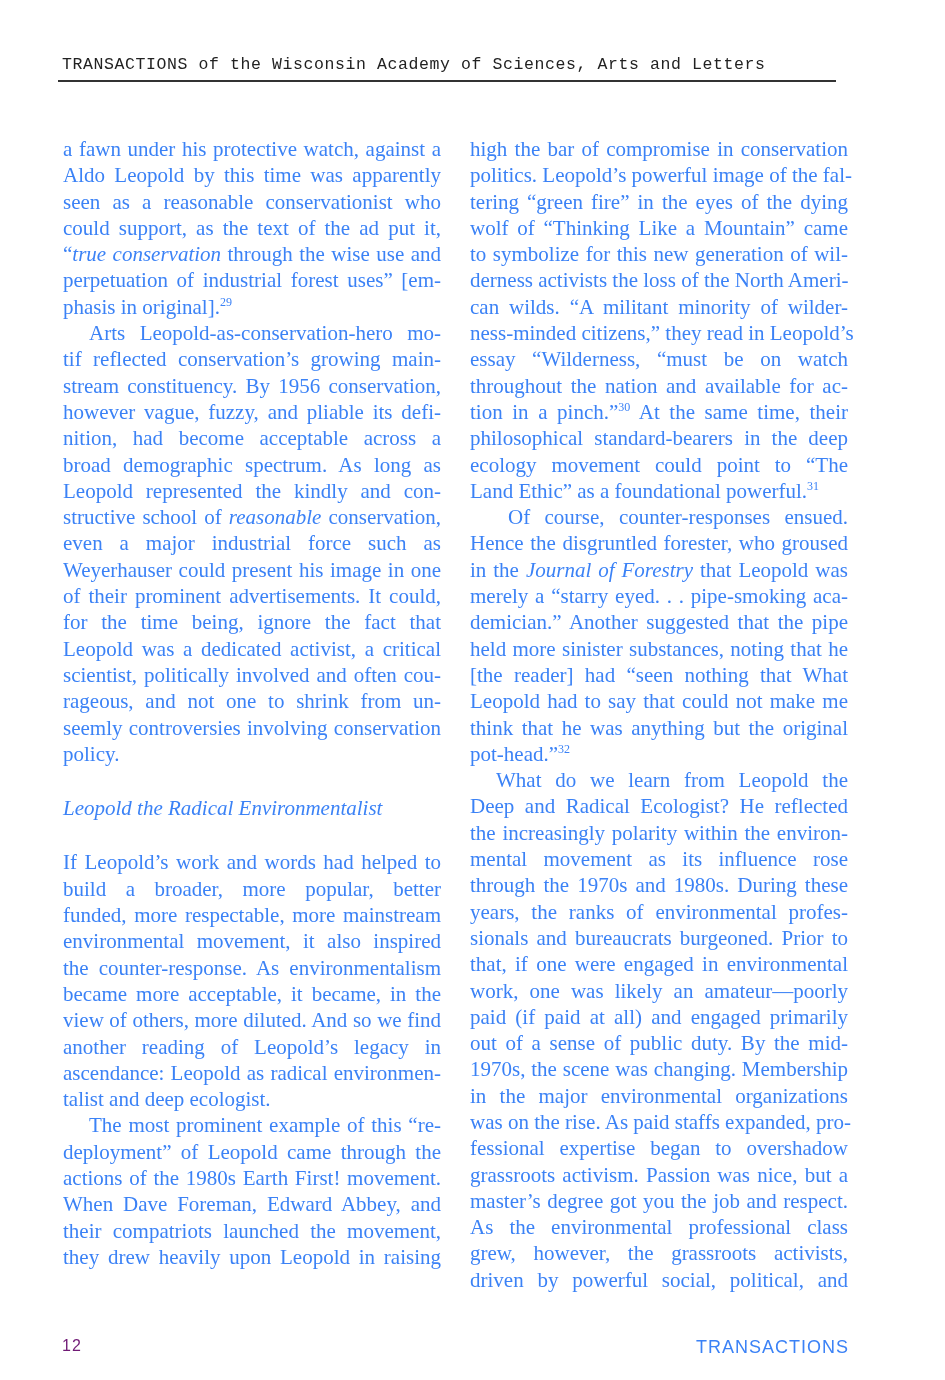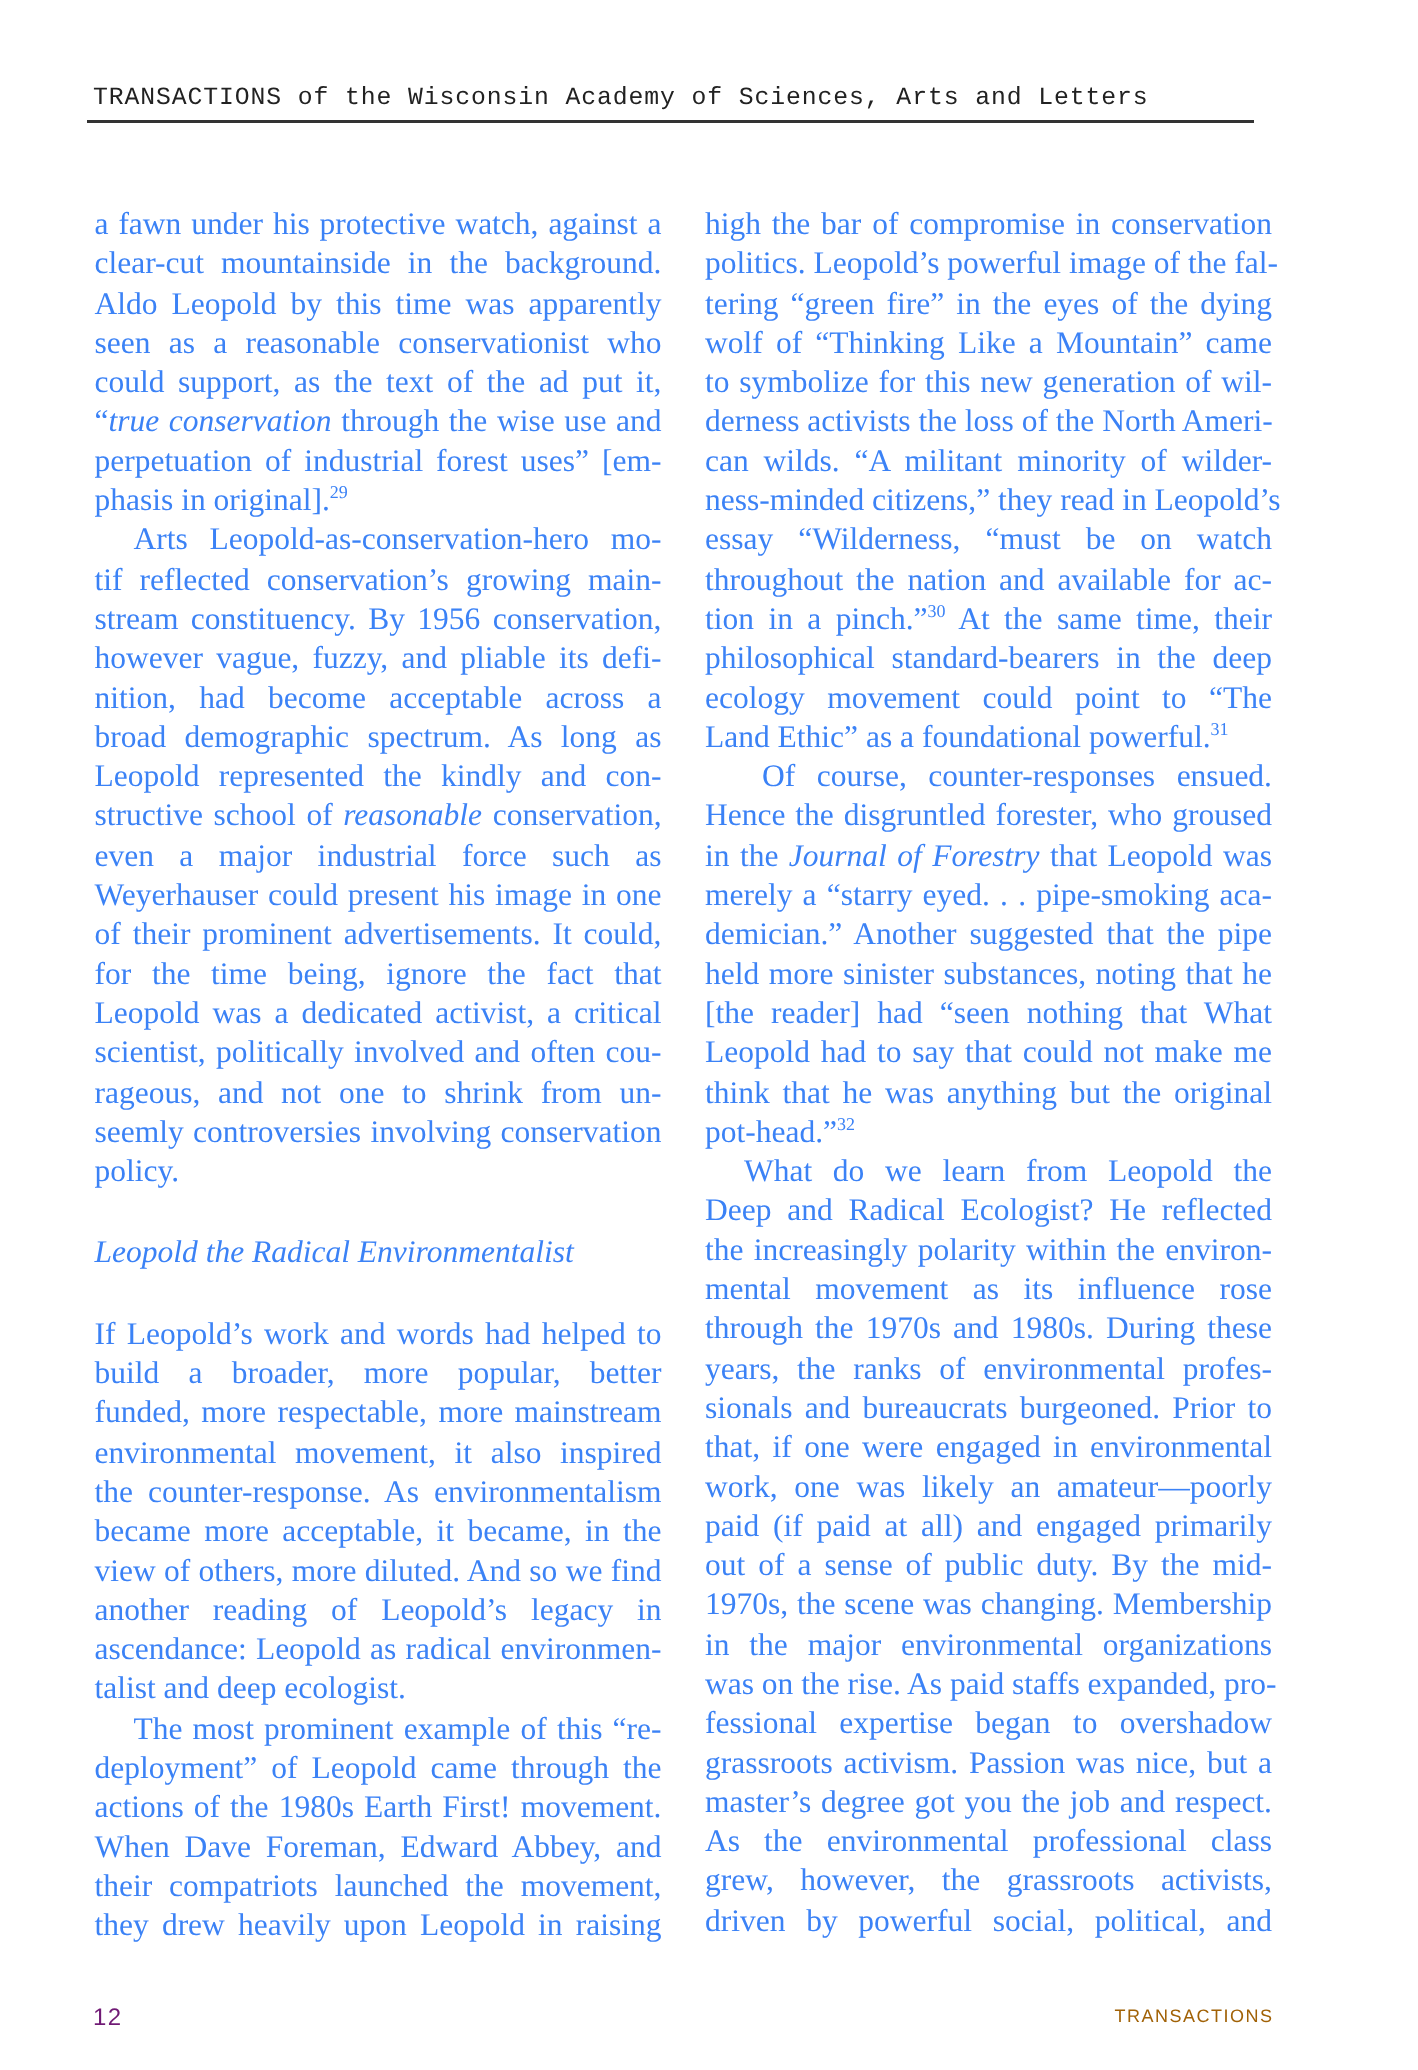--- a/index.html
+++ b/index.html
@@ -84,35 +84,34 @@
       font-family: "Liberation Sans", sans-serif;
       font-size: 16px;
       color: #701a75;
       letter-spacing: 1px;
     }
     .footer-title {
       position: absolute;
       right: 96px;
       top: 1337px;
       font-family: "Liberation Sans", sans-serif;
-      font-size: 12px;
-      color: #a16207;
+      font-size: 18px;
+      color: #3b82f6;
       letter-spacing: 1px;
     }
   </style>
 </head>
 <body>
 
 <div class="running-header">TRANSACTIONS of the Wisconsin Academy of Sciences, Arts and Letters</div>
 <div class="header-rule"></div>
 
 <div class="column col-left">
   <div>
     <div class="line">a fawn under his protective watch, against a</div>
-    <div class="line">clear-cut mountainside in the background.</div>
     <div class="line">Aldo Leopold by this time was apparently</div>
     <div class="line">seen as a reasonable conservationist who</div>
     <div class="line">could support, as the text of the ad put it,</div>
     <div class="line"><span>“</span><em>true conservation</em><span> through the wise use and</span></div>
     <div class="line">perpetuation of industrial forest uses” [em-</div>
     <div class="line last"><span>phasis in original].</span><sup>29</sup></div>
   </div>
 
   <div>
     <div class="line indent">Arts Leopold-as-conservation-hero mo-</div>

